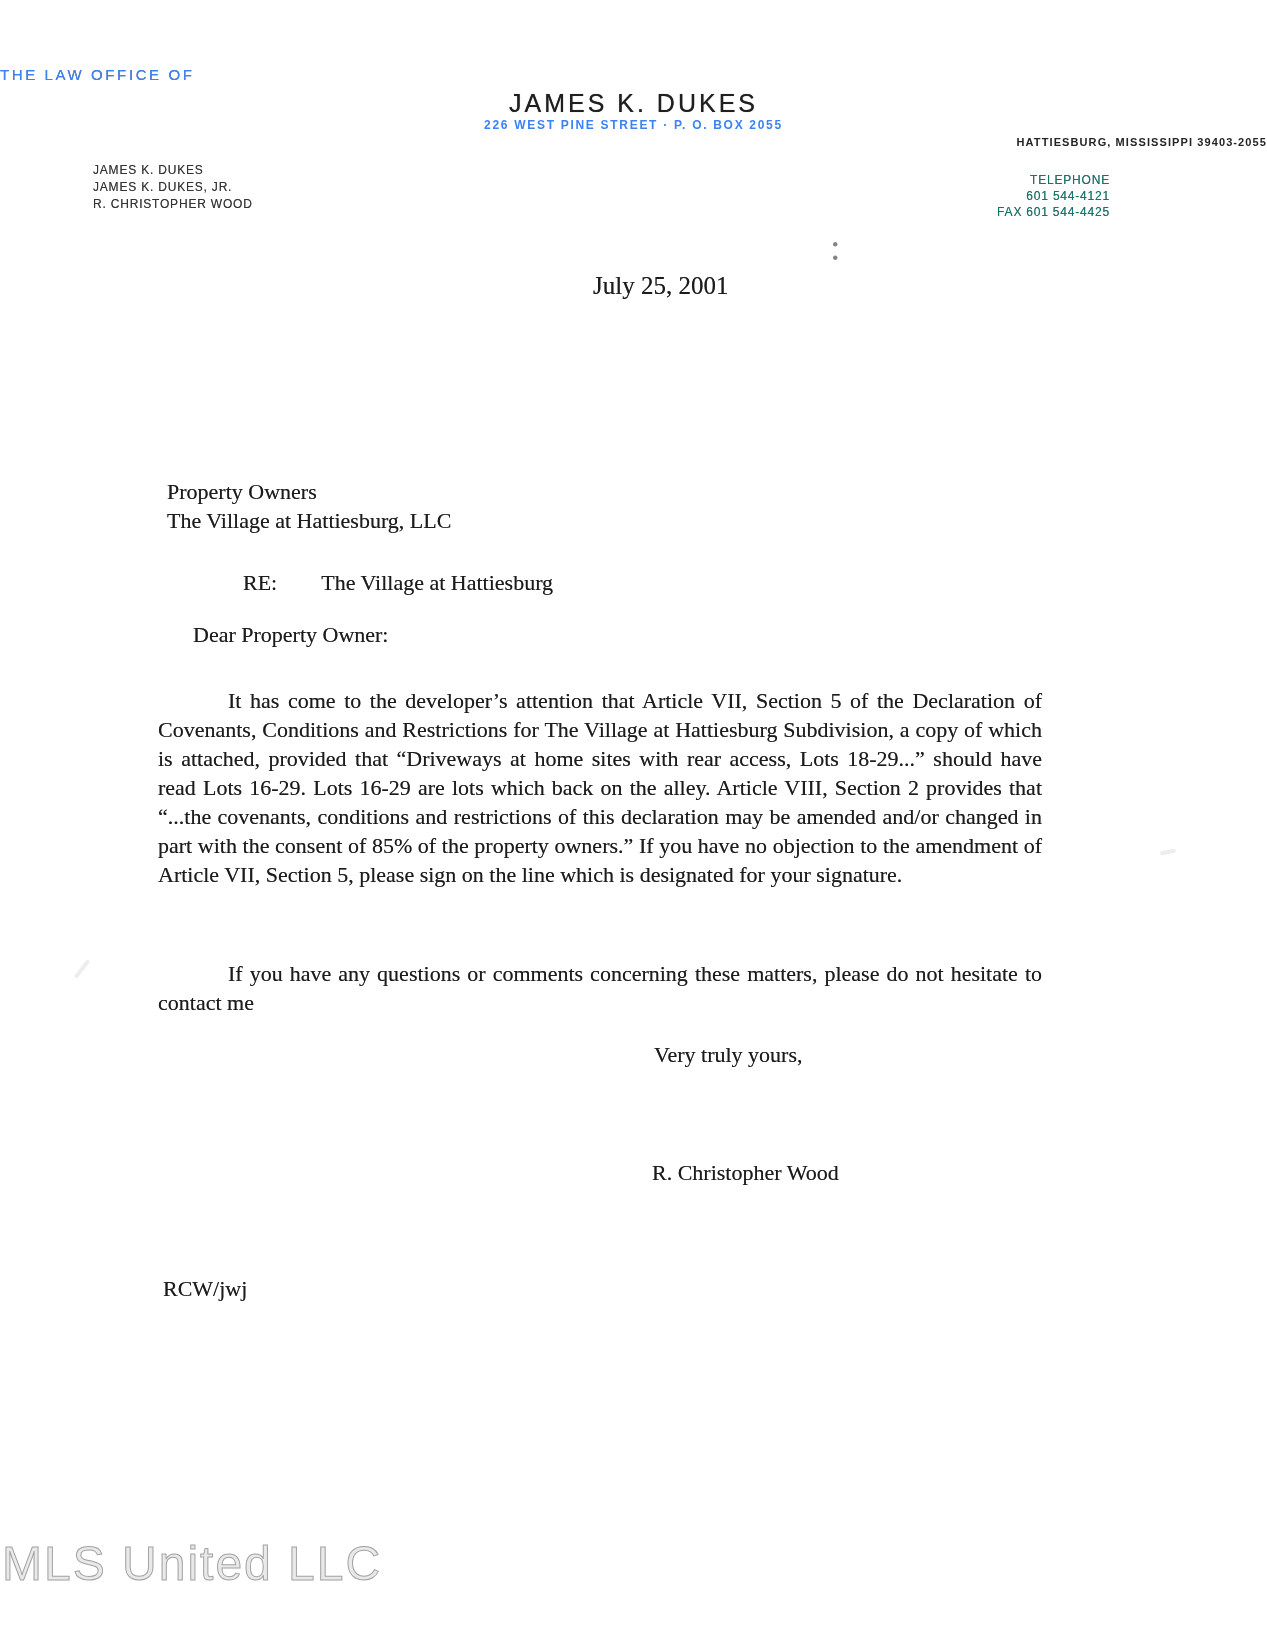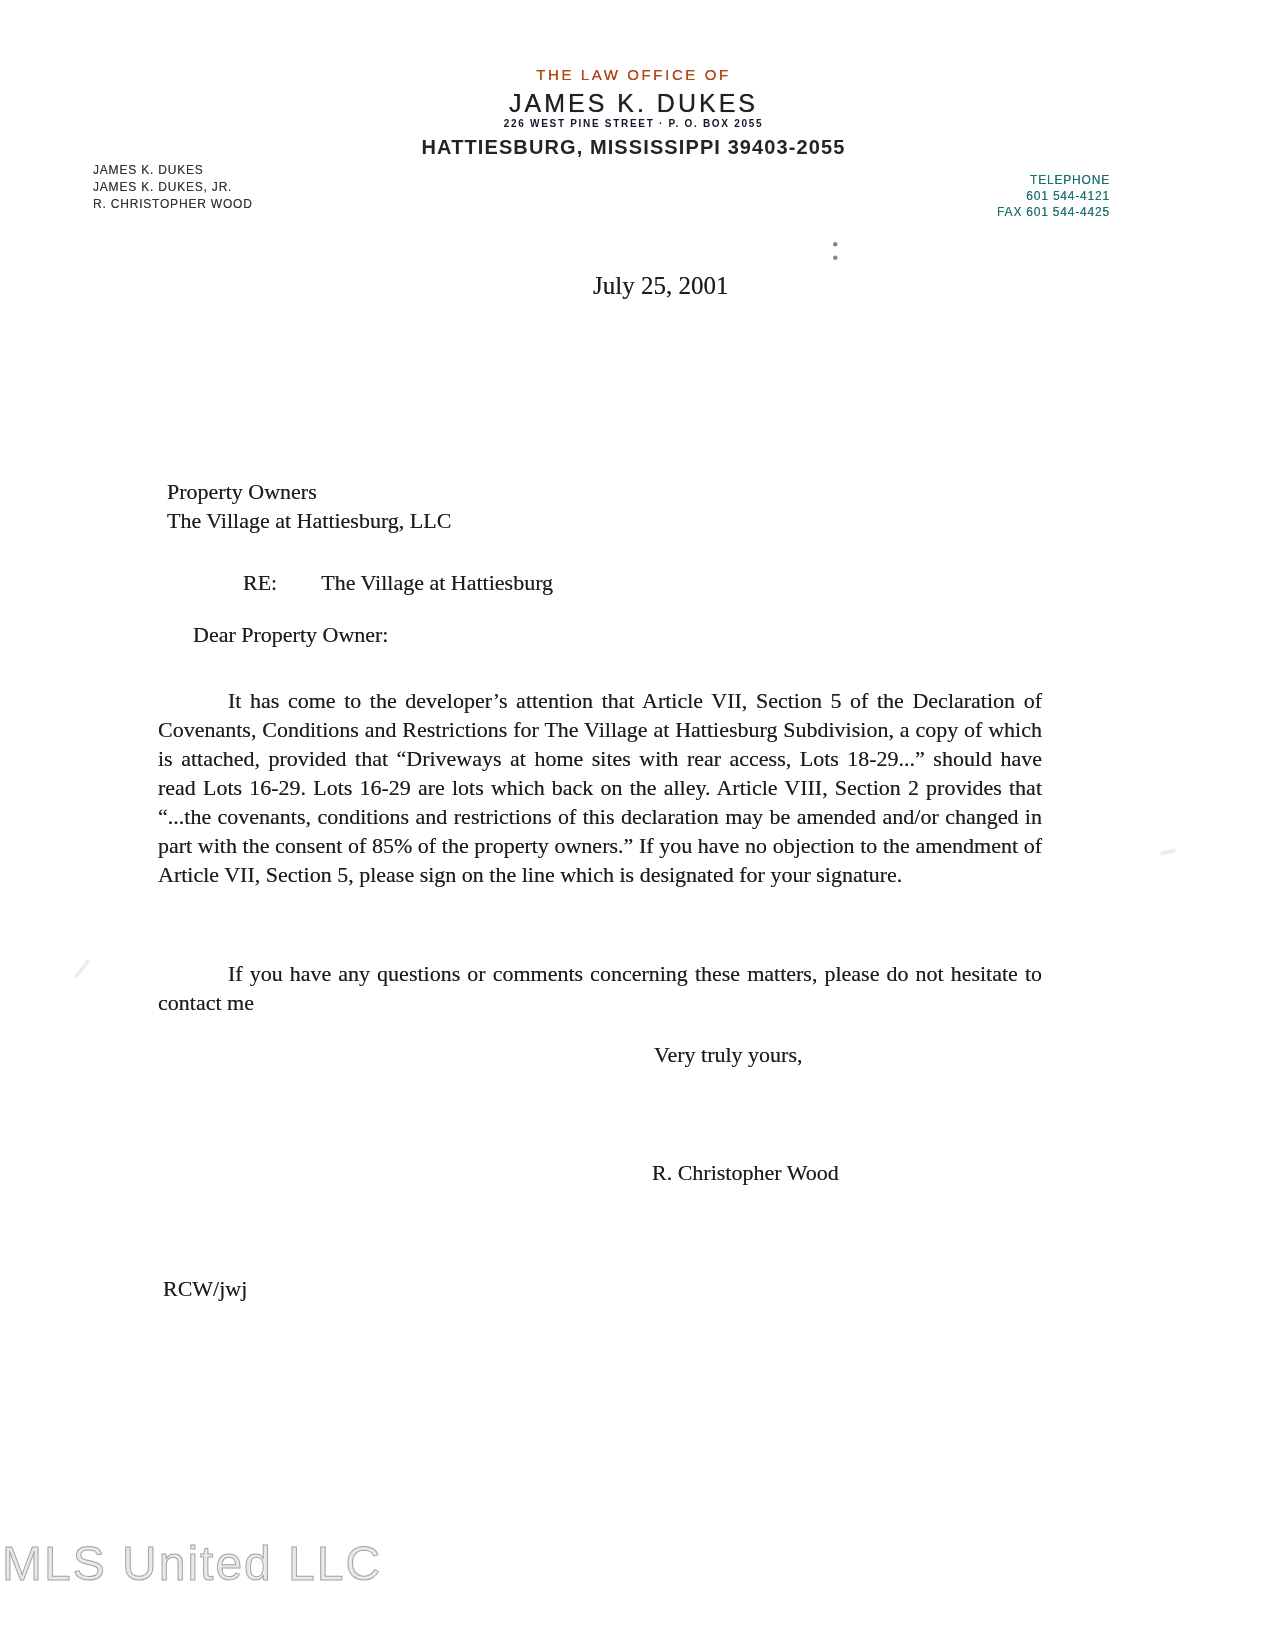--- a/index.html
+++ b/index.html
@@ -15,36 +15,36 @@
     background: #ffffff;
     overflow: hidden;
     font-family: "Liberation Serif", serif;
     color: #1c1c1c;
   }
   .sans { font-family: "Liberation Sans", sans-serif; }
 
   
   .lh-office {
     position: absolute; top: 66px; left: 0; width: 100%;
-    text-align: center; font-size: 15px; letter-spacing: 2.6px;
-    color: #c2410c; text-shadow: 0 0 0.5px rgba(0,0,0,0.6);
+    font-size: 15px; letter-spacing: 2.6px;
+    color: #3b82f6; text-shadow: 0 0 0.5px rgba(0,0,0,0.6);
   }
   .lh-name {
     position: absolute; top: 89px; left: 0; width: 100%;
     text-align: center; font-size: 25px; letter-spacing: 3px;
     color: #1f1f1f; text-shadow: 0 0 0.7px rgba(0,0,0,0.75);
   }
   .lh-addr {
     position: absolute; top: 118px; left: 0; width: 100%;
-    text-align: center; font-size: 10px; font-weight: bold;
-    letter-spacing: 1.7px; color: #0f172a;
+    text-align: center; font-size: 12px; font-weight: bold;
+    letter-spacing: 1.7px; color: #3b82f6;
   }
   .lh-city {
     position: absolute; top: 136px; left: 0; width: 100%;
-    text-align: center; font-size: 20px; font-weight: bold;
+    text-align: right; font-size: 11px; font-weight: bold;
     letter-spacing: 1.1px; color: #242424;
   }
   .attorneys {
     position: absolute; top: 162px; left: 93px;
     font-size: 12px; line-height: 17px; letter-spacing: 0.8px;
     color: #343434; text-shadow: 0 0 0.4px rgba(0,0,0,0.5);
   }
   .contact {
     position: absolute; top: 172px; right: 157px;
     font-size: 12px; line-height: 16px; letter-spacing: 0.8px;

